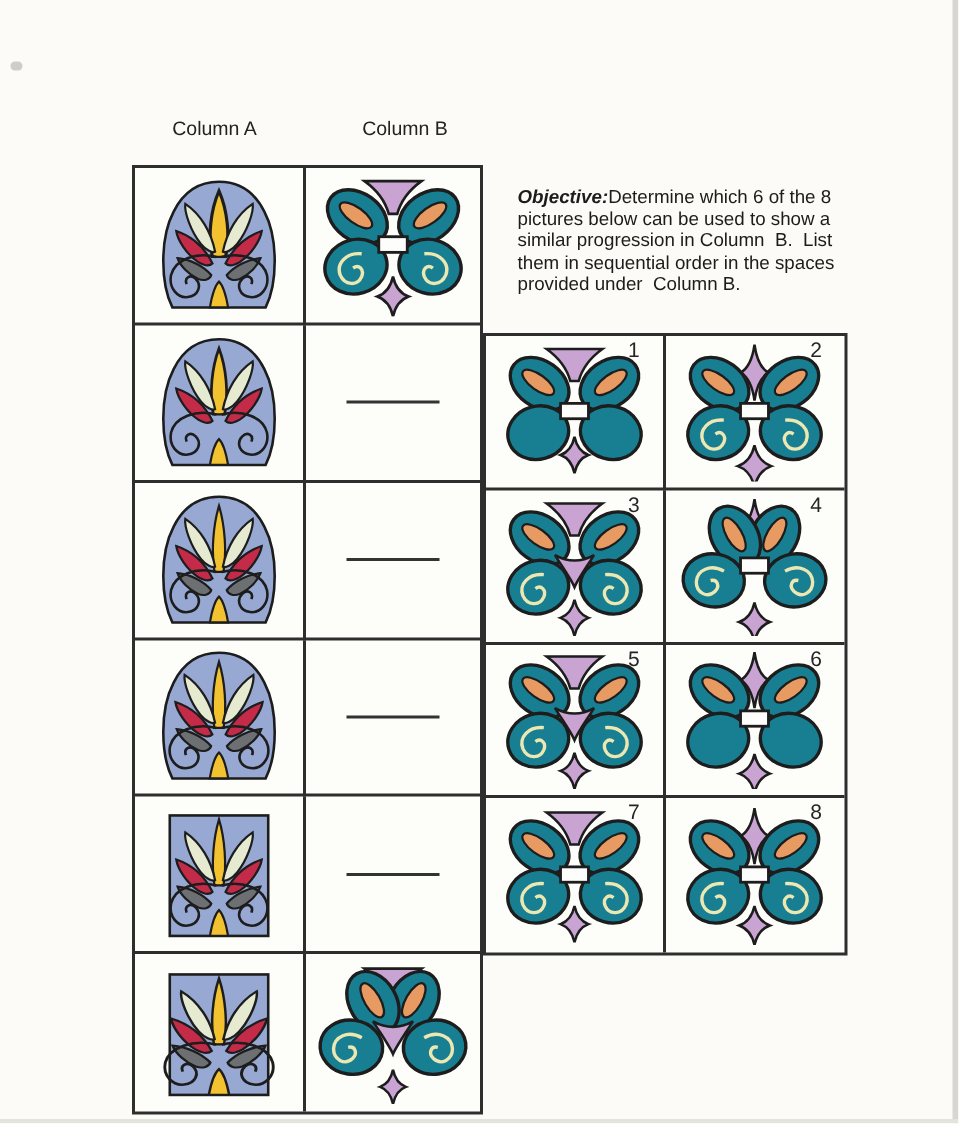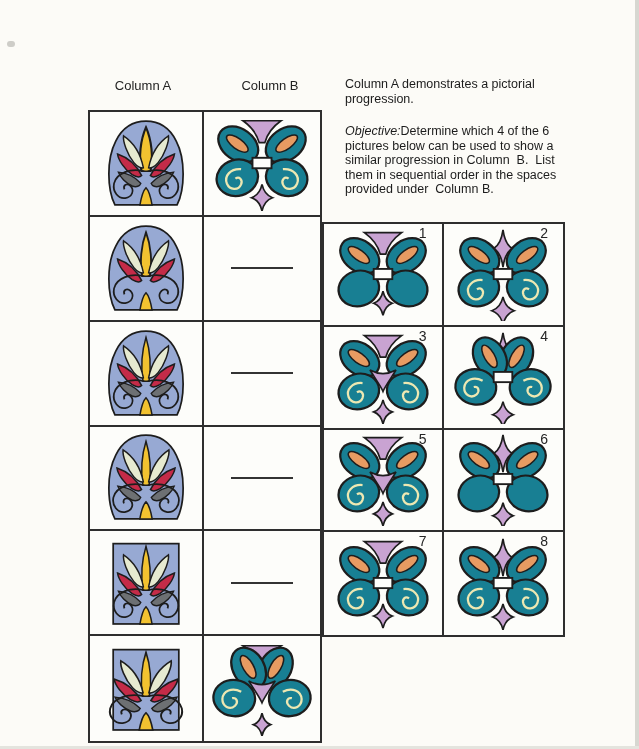--- a/index.html
+++ b/index.html
@@ -15,21 +15,21 @@
   .colhead.a{left:93px;}
   .colhead.b{left:220px;}
   .intro{
     position:absolute; left:345px; top:77px; width:225px;
     font-size:12.5px; line-height:14.6px; white-space:pre-wrap; color:#1c1c1c;
   }
   .objective{
     position:absolute; left:345px; top:124px; width:228px;
     font-size:12.5px; line-height:14.6px; white-space:pre-wrap; color:#1c1c1c;
   }
-  .it{font-style:italic;}
+  .it{font-style:italic;font-weight:bold;}
   .ltable{
     position:absolute; left:88px; top:110px; width:234px; height:633px;
     border:2px solid #2e2e2e; box-sizing:border-box;
     display:grid; grid-template-columns:114px 1fr; grid-template-rows:repeat(6,1fr);
     background:#fdfdfa;
   }
   .lcell{
     position:relative; display:flex; align-items:center; justify-content:center;
     border-bottom:2px solid #2e2e2e; box-sizing:border-box;
   }
@@ -59,23 +59,21 @@
   .edge-r{position:absolute; right:0; top:0; width:4px; height:100%; background:#d7d7d1;}
   .edge-b{position:absolute; left:0; bottom:0; width:100%; height:3px; background:#e4e4de;}
 </style>
 </head>
 <body>
 
 <div class="sheet">
   <div class="speck"></div>
   <div class="colhead a">Column A</div>
   <div class="colhead b">Column B</div>
-  <div class="intro">Column A demonstrates a pictorial
-progression.</div>
-  <div class="objective"><span class="it">Objective:</span><span>Determine which 4 of the 6
+  <div class="objective"><span class="it">Objective:</span><span>Determine which 6 of the 8
 pictures below can be used to show a
 similar progression in Column  B.  List
 them in sequential order in the spaces
 provided under  Column B.</span></div>
   <div class="ltable" id="ltable">
       <div class="lcell cola">
         <svg viewBox="0 0 120 110" width="104" height="95">
           <path d="M24,103 C15,85 14,50 25,29 C33,13 45,6 60,6 C75,6 87,13 95,29 C106,50 105,85 96,103 Z" fill="#97a9d3" stroke="#1d1d1d" stroke-width="2"></path>
     <g transform="translate(60 0) scale(1 1) translate(-60 0)">
       <g transform="translate(60 0) scale(1.45 1) translate(-60 0)">

